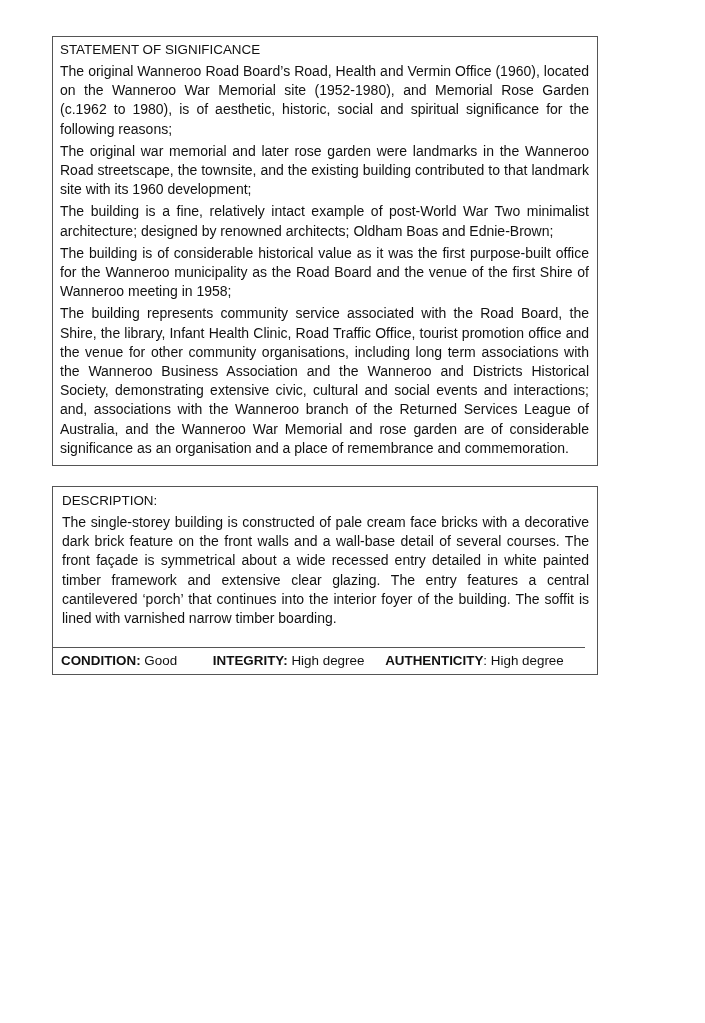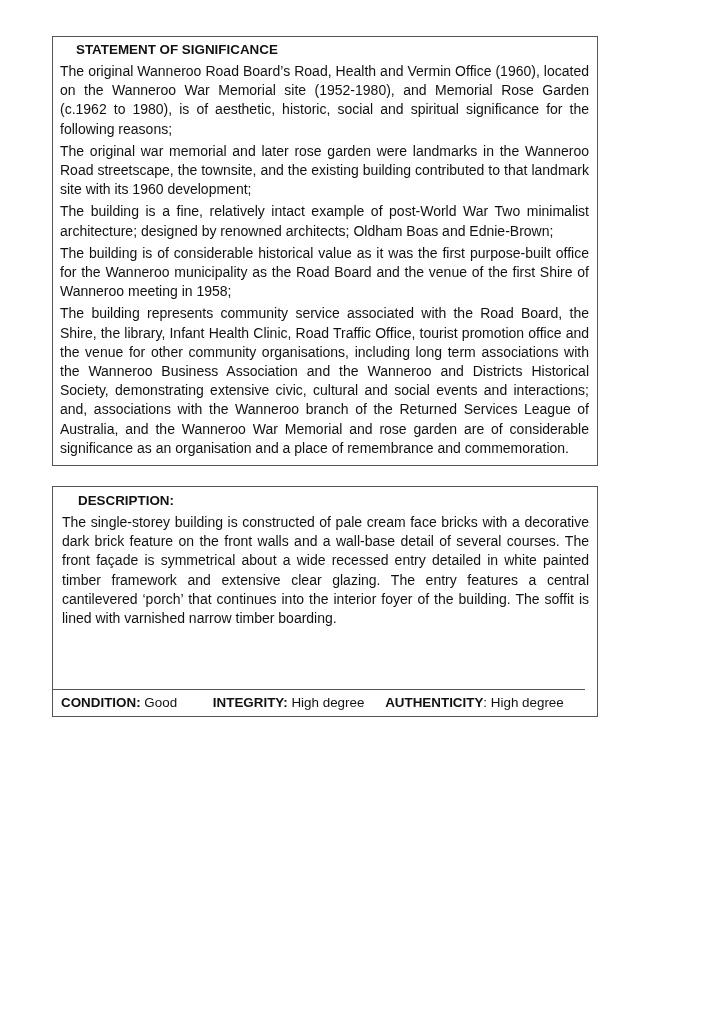--- a/index.html
+++ b/index.html
@@ -1,23 +1,23 @@
 <!DOCTYPE html>
 <html><head>
 <meta charset="utf-8">
 <style>
   html, body { margin: 0; padding: 0; background: #ffffff; }
   body { width: 705px; height: 1023px; position: relative; overflow: hidden;
          font-family: "Liberation Sans", sans-serif; color: #111111; }
   .box { position: absolute; left: 52px; width: 546px; border: 1px solid #555555;
          box-sizing: border-box; background: #fff; }
   #sig-box { top: 36px; height: 430px; }
-  #desc-box { top: 486px; height: 231px; }
+  #desc-box { top: 486px; height: 189px; }
   .inner { padding: 4px 8px 0 7px; }
-  .heading { font-weight: bold; font-size: 13.4px; line-height: 18px; margin: 0 0 3px 16px; }
+  .heading { font-weight: normal; font-size: 13.4px; line-height: 18px; margin: 0 0 3px 0; }
   p { margin: 0 0 3px 0; font-size: 14px; line-height: 19.2px; text-align: justify; }
   #desc-box .inner { padding: 5px 8px 0 9px; }
   .cond-row { position: absolute; left: 0; right: 12px; bottom: 0; height: 26px;
               border-top: 1px solid #555555; font-size: 13.4px; line-height: 25px;
               padding-left: 8px; white-space: nowrap; }
   .cond-row b { font-weight: bold; }
   .gap1 { display: inline-block; width: 32px; }
   .gap2 { display: inline-block; width: 17px; }
 </style>
 </head>

